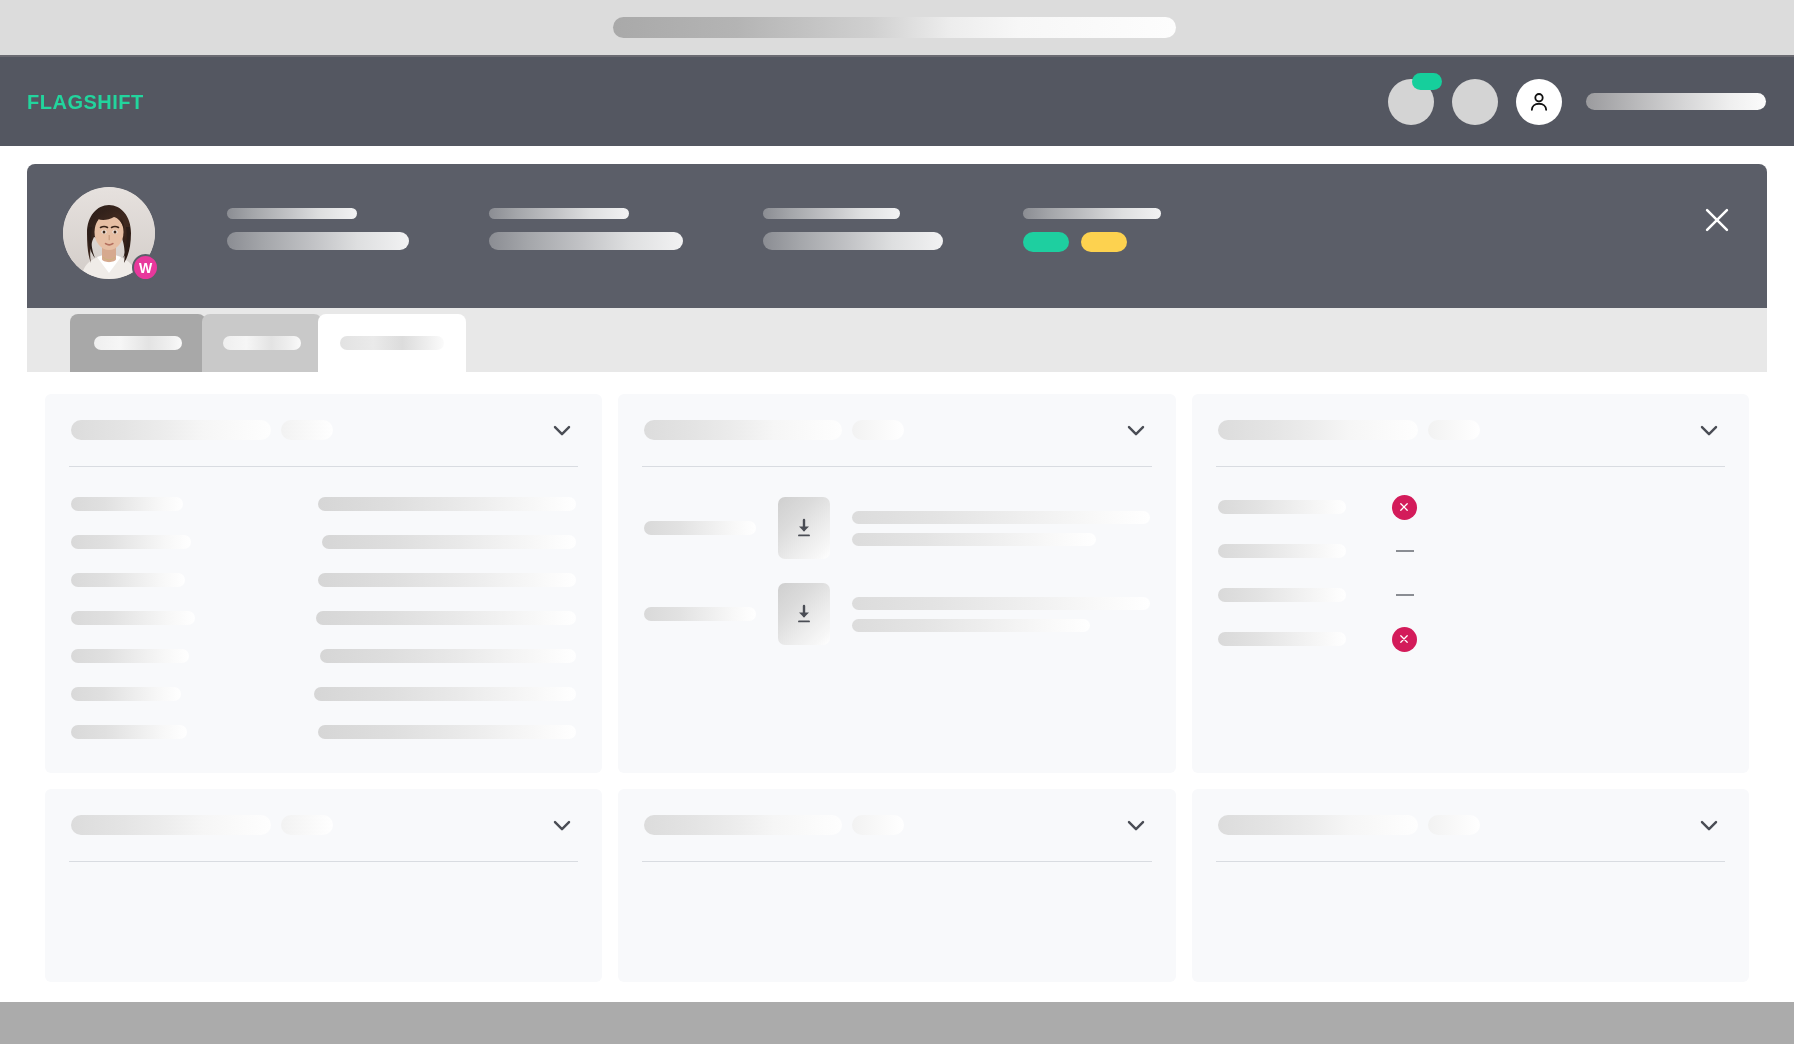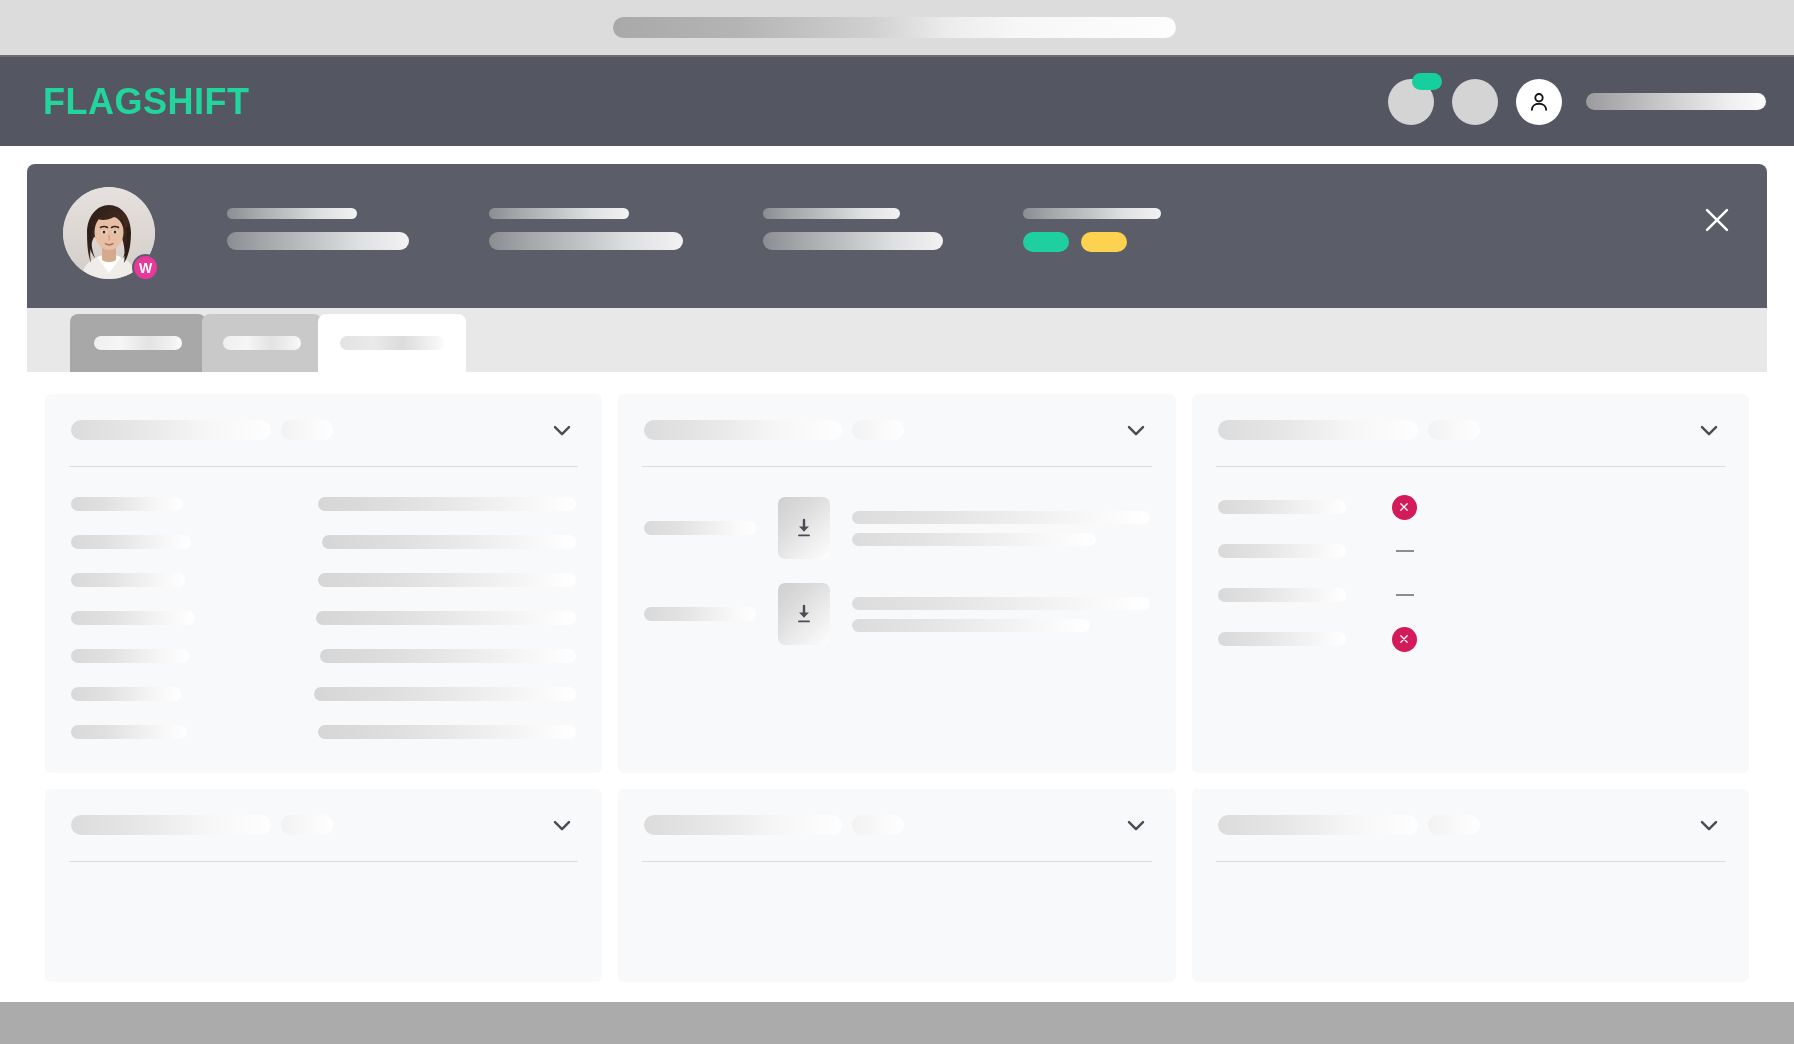--- a/index.html
+++ b/index.html
@@ -31,22 +31,22 @@
   }
 
   
   .app-header {
     position: relative; width: 1794px; height: 89px;
     background: #545761;
     display: flex; align-items: center;
   }
   .logo {
     position: absolute; left: 27px; top: 50%; transform: translateY(-50%);
-    font-size: 36px; font-weight: 700; letter-spacing: 0.5px;
-    color: #22d59d; font-family: "Liberation Sans", sans-serif; margin-left: 16px;
+    font-size: 20px; font-weight: 700; letter-spacing: 0.5px;
+    color: #22d59d; font-family: "Liberation Sans", sans-serif;
   }
   .header-right {
     position: absolute; right: 28px; top: 50%; transform: translateY(-50%);
     display: flex; align-items: center; gap: 18px;
   }
   .hdr-circle {
     width: 46px; height: 46px; border-radius: 50%;
     background: #d4d4d4; position: relative;
   }
   .hdr-badge {

